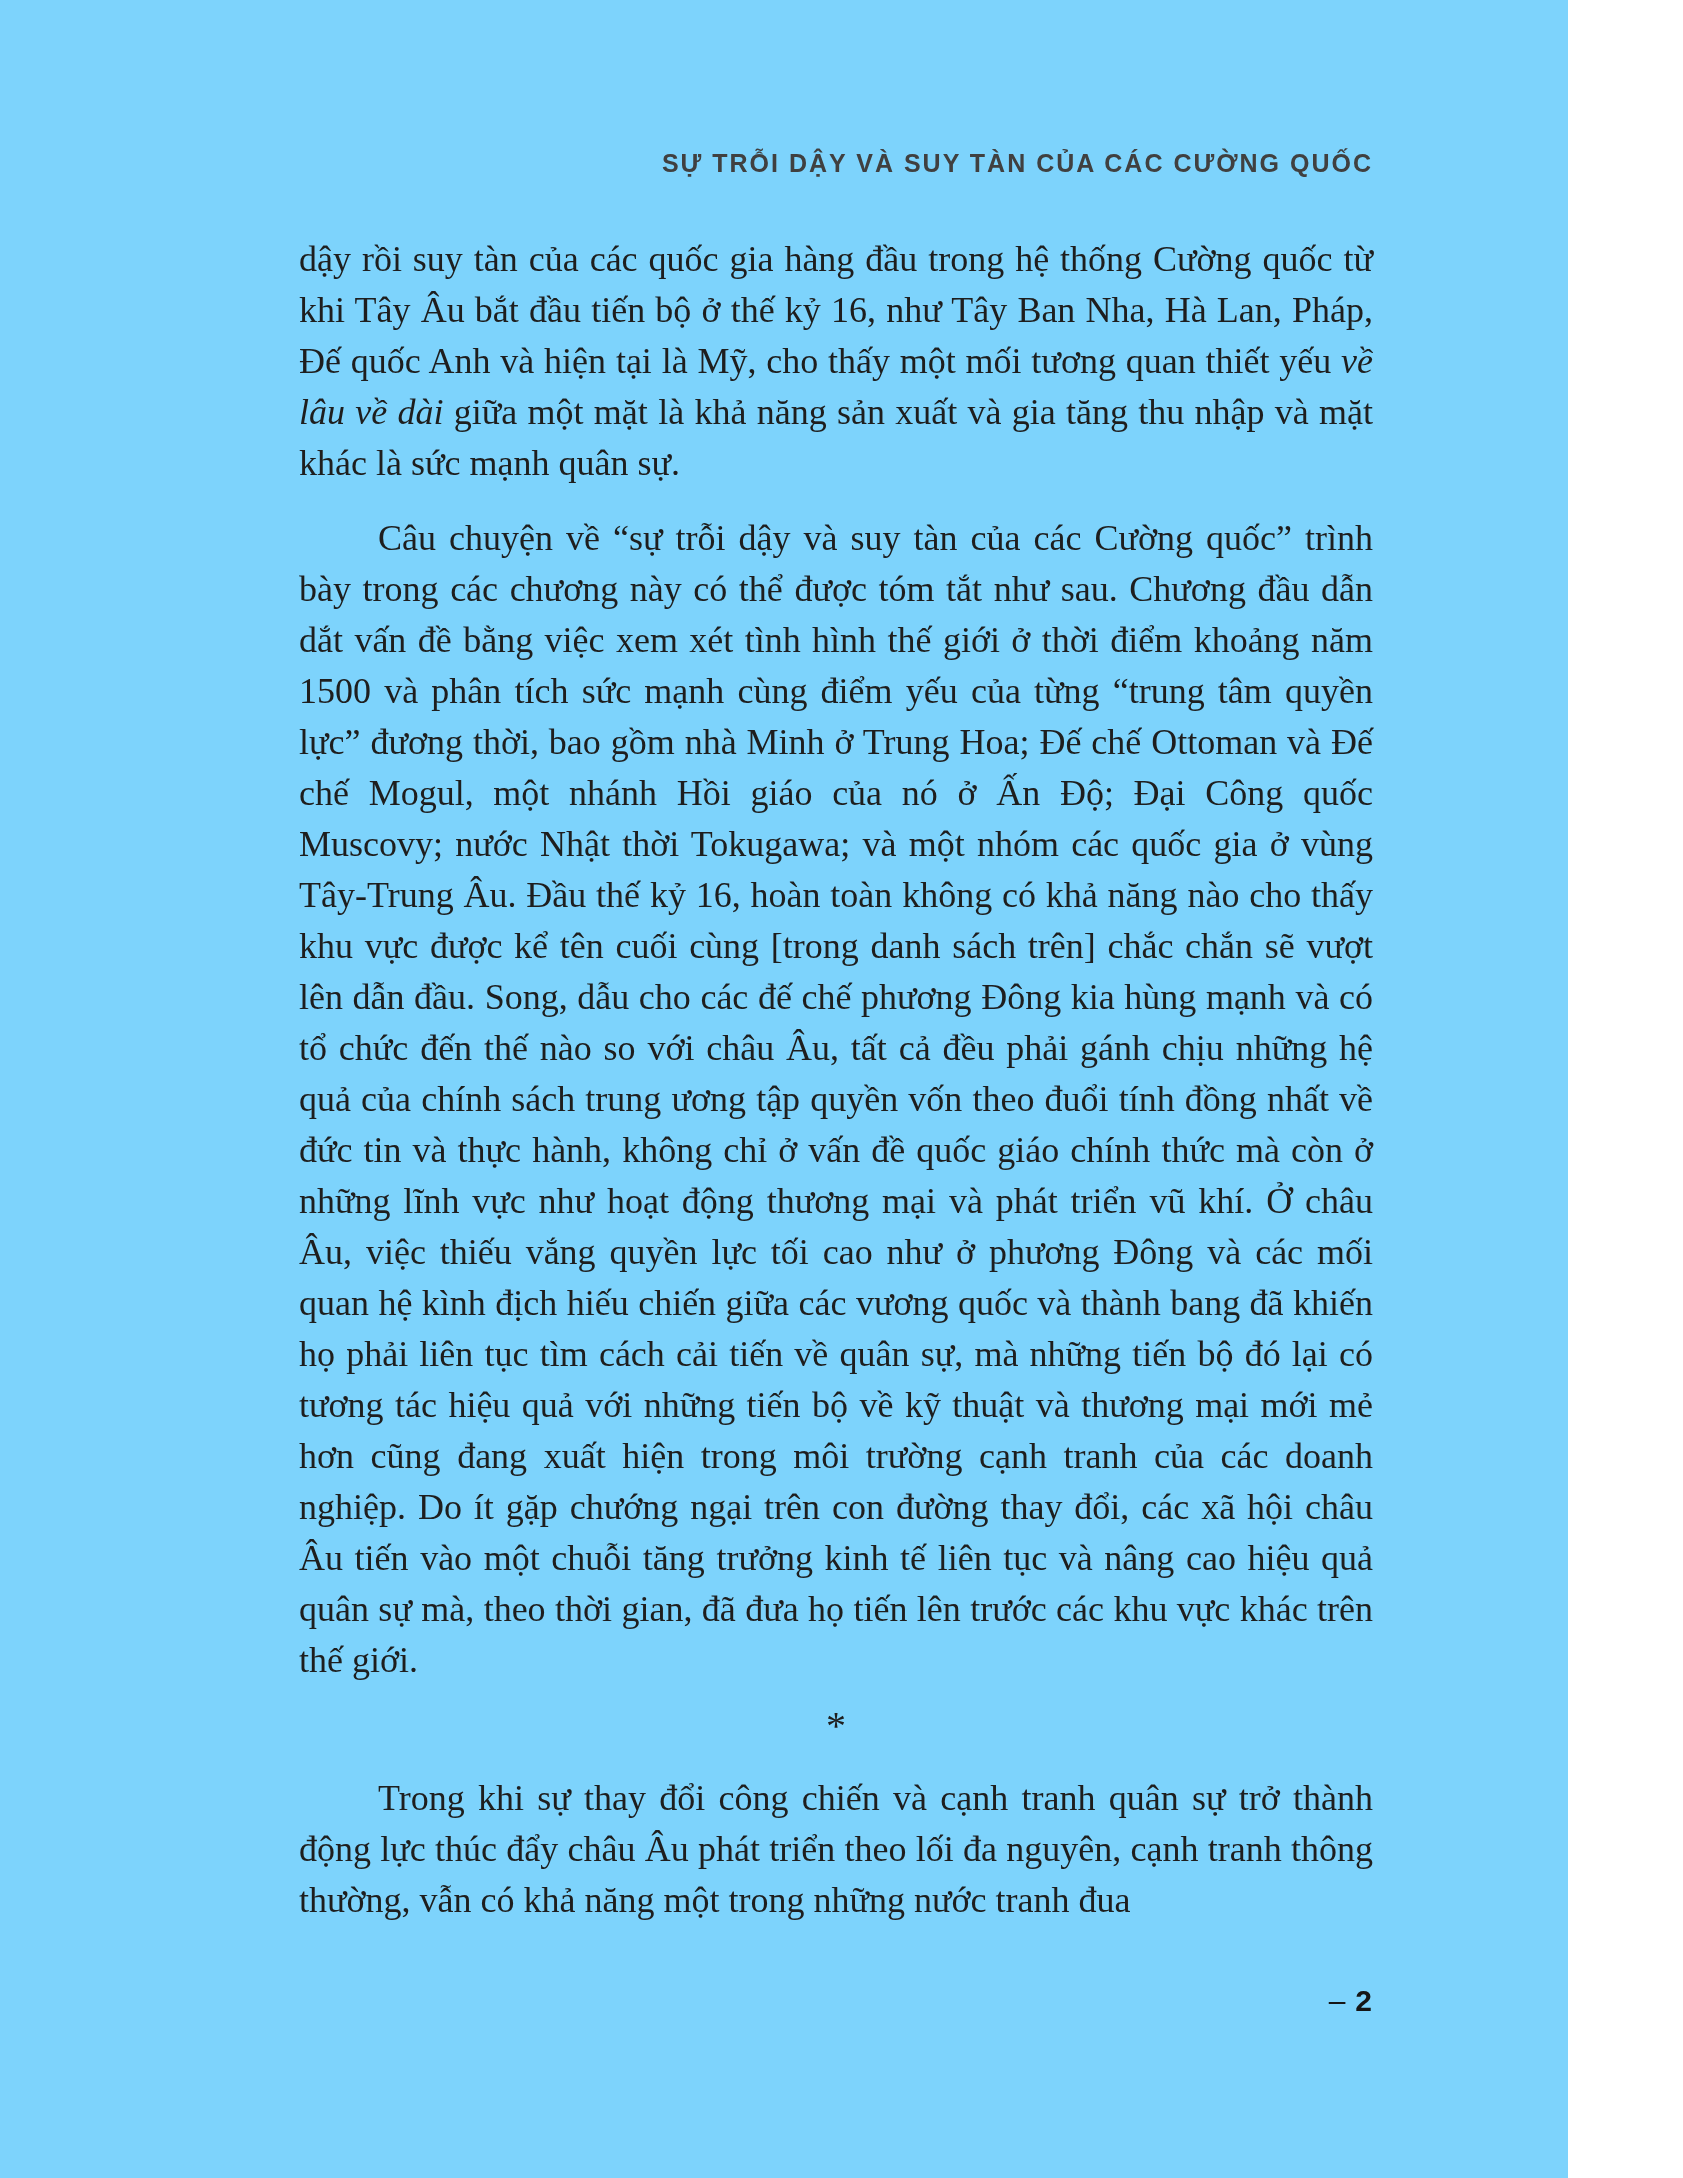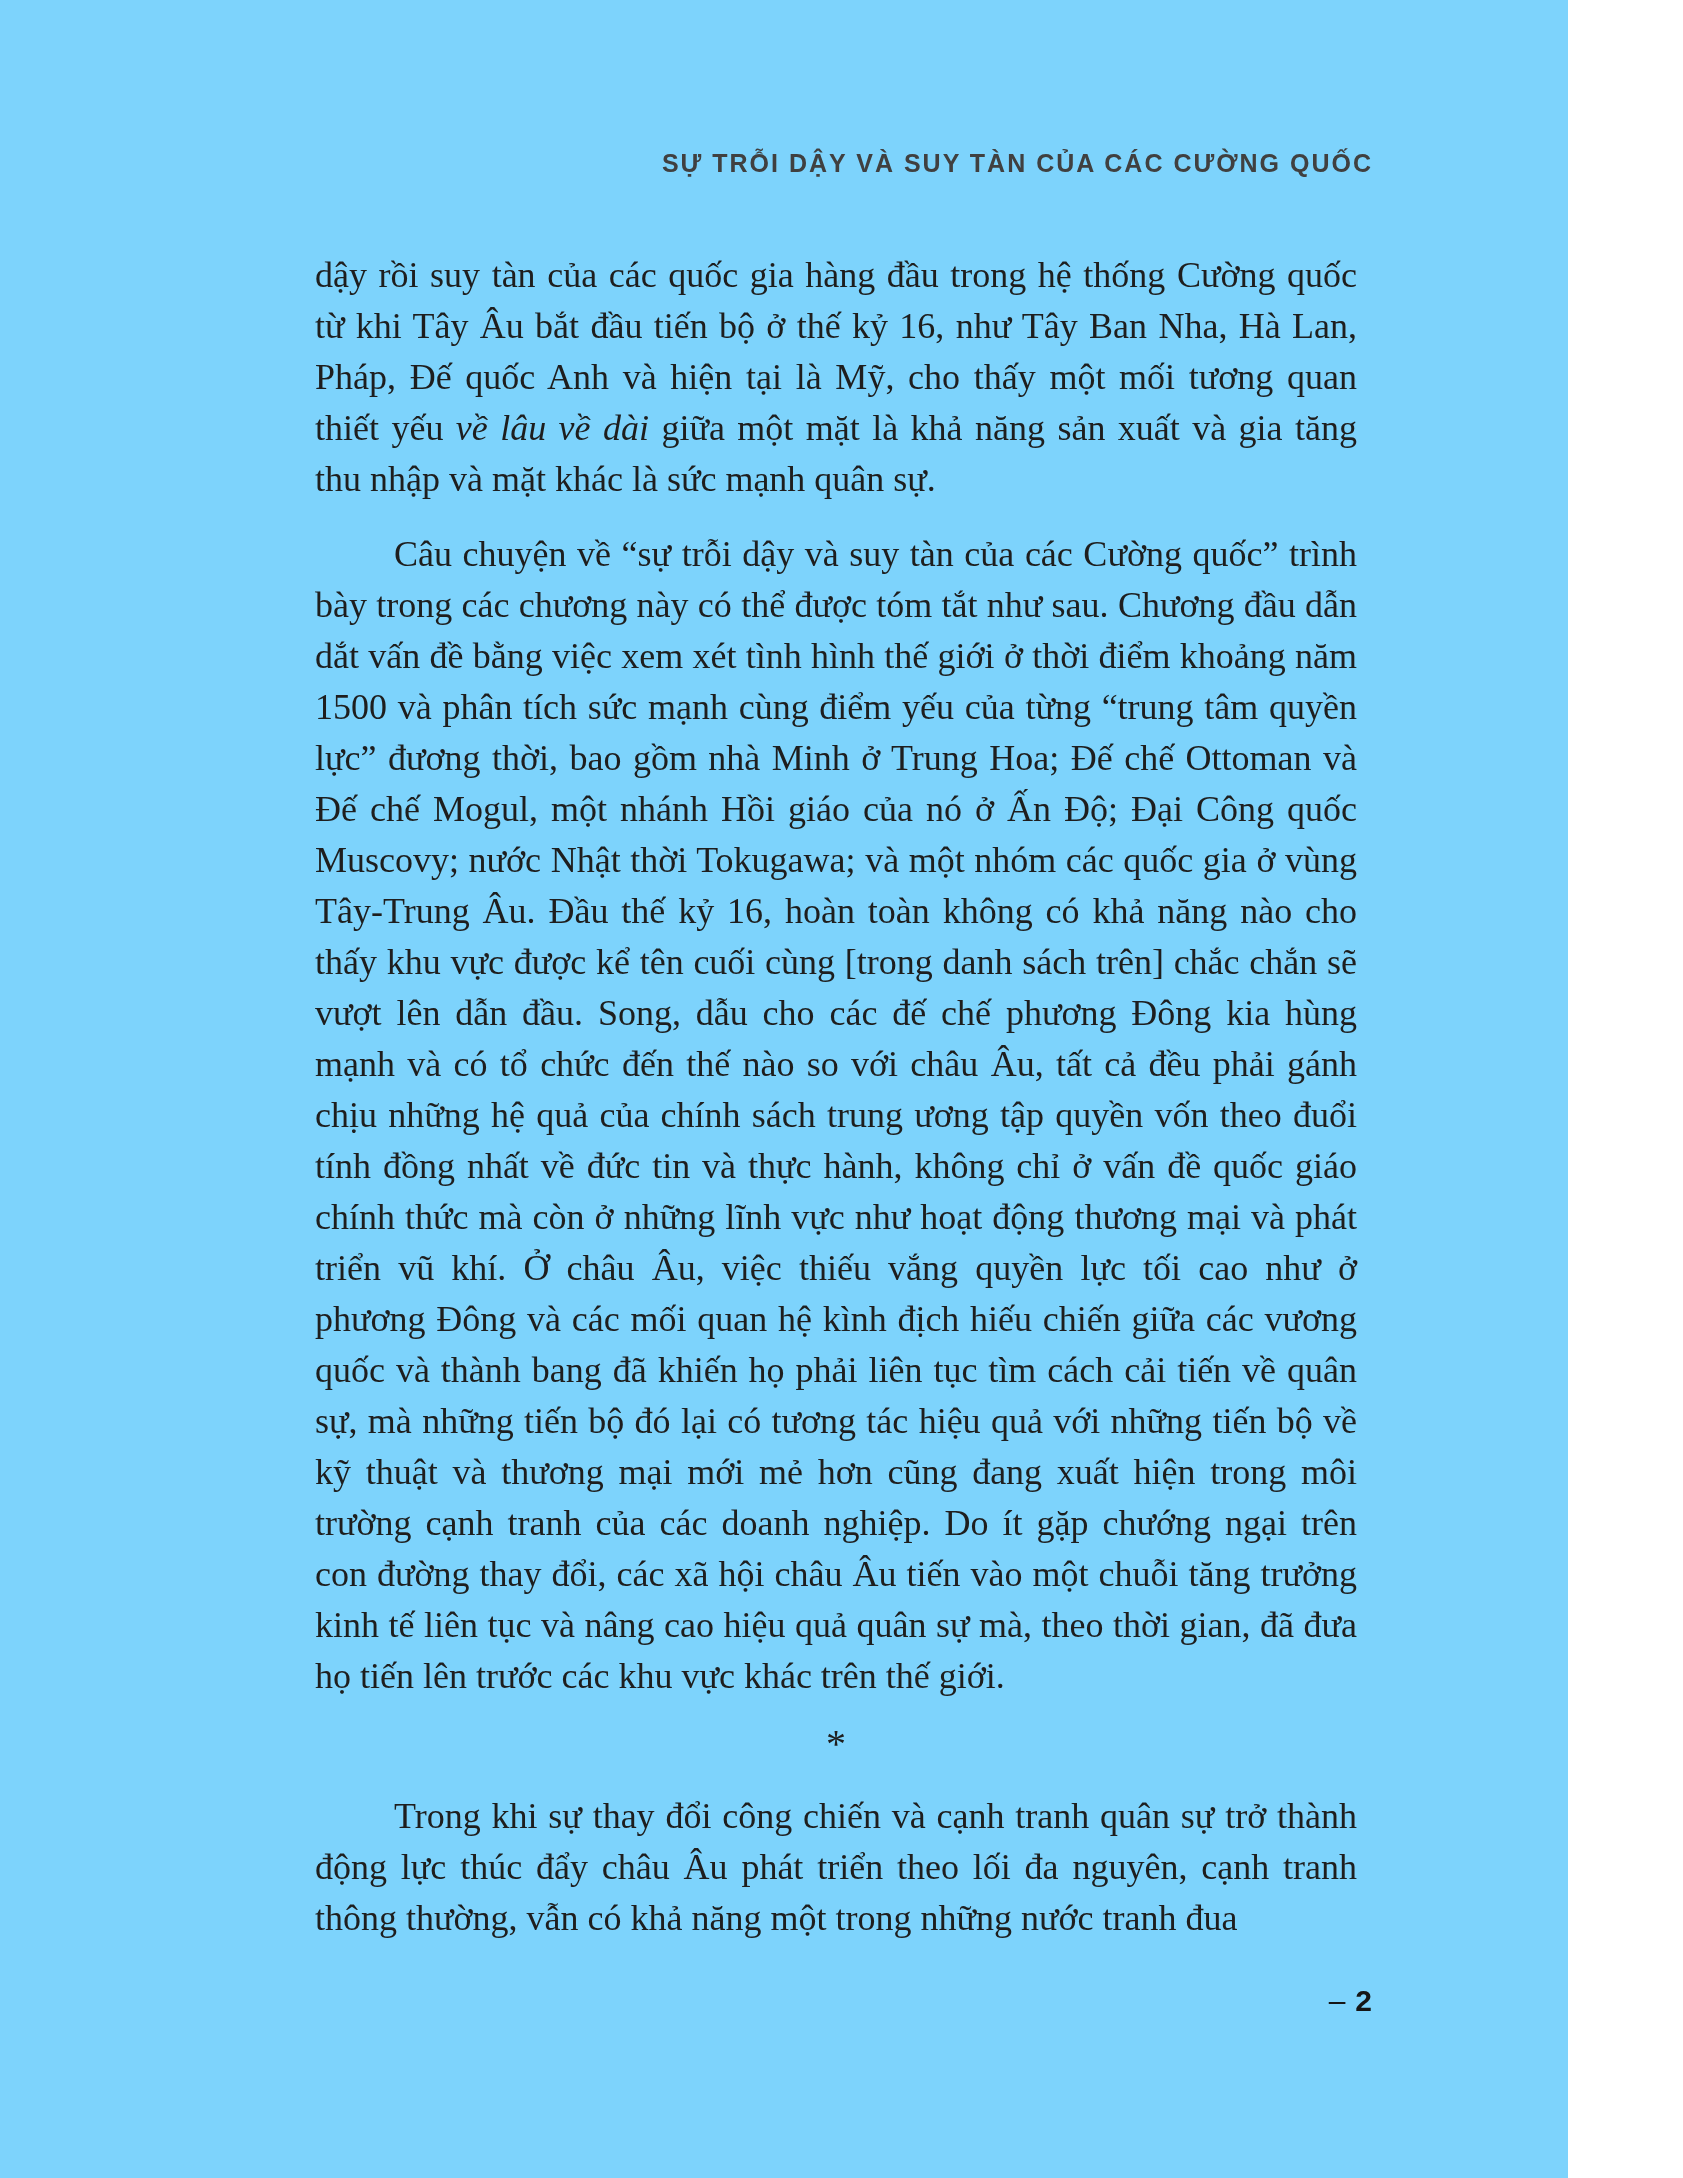--- a/index.html
+++ b/index.html
@@ -32,21 +32,21 @@
     top: 234px;
     left: 299px;
     width: 1074px;
     font-family: "Liberation Serif", serif;
     font-size: 36px;
     line-height: 51px;
     color: #1e1e1e;
     text-align: justify;
   }
   .para {
-    margin: 16px;
+    margin: 0;
   }
   .para.spaced {
     margin-top: 24px;
   }
   .para.indent {
     text-indent: 79px;
   }
   .italic-phrase {
     font-style: italic;
   }

